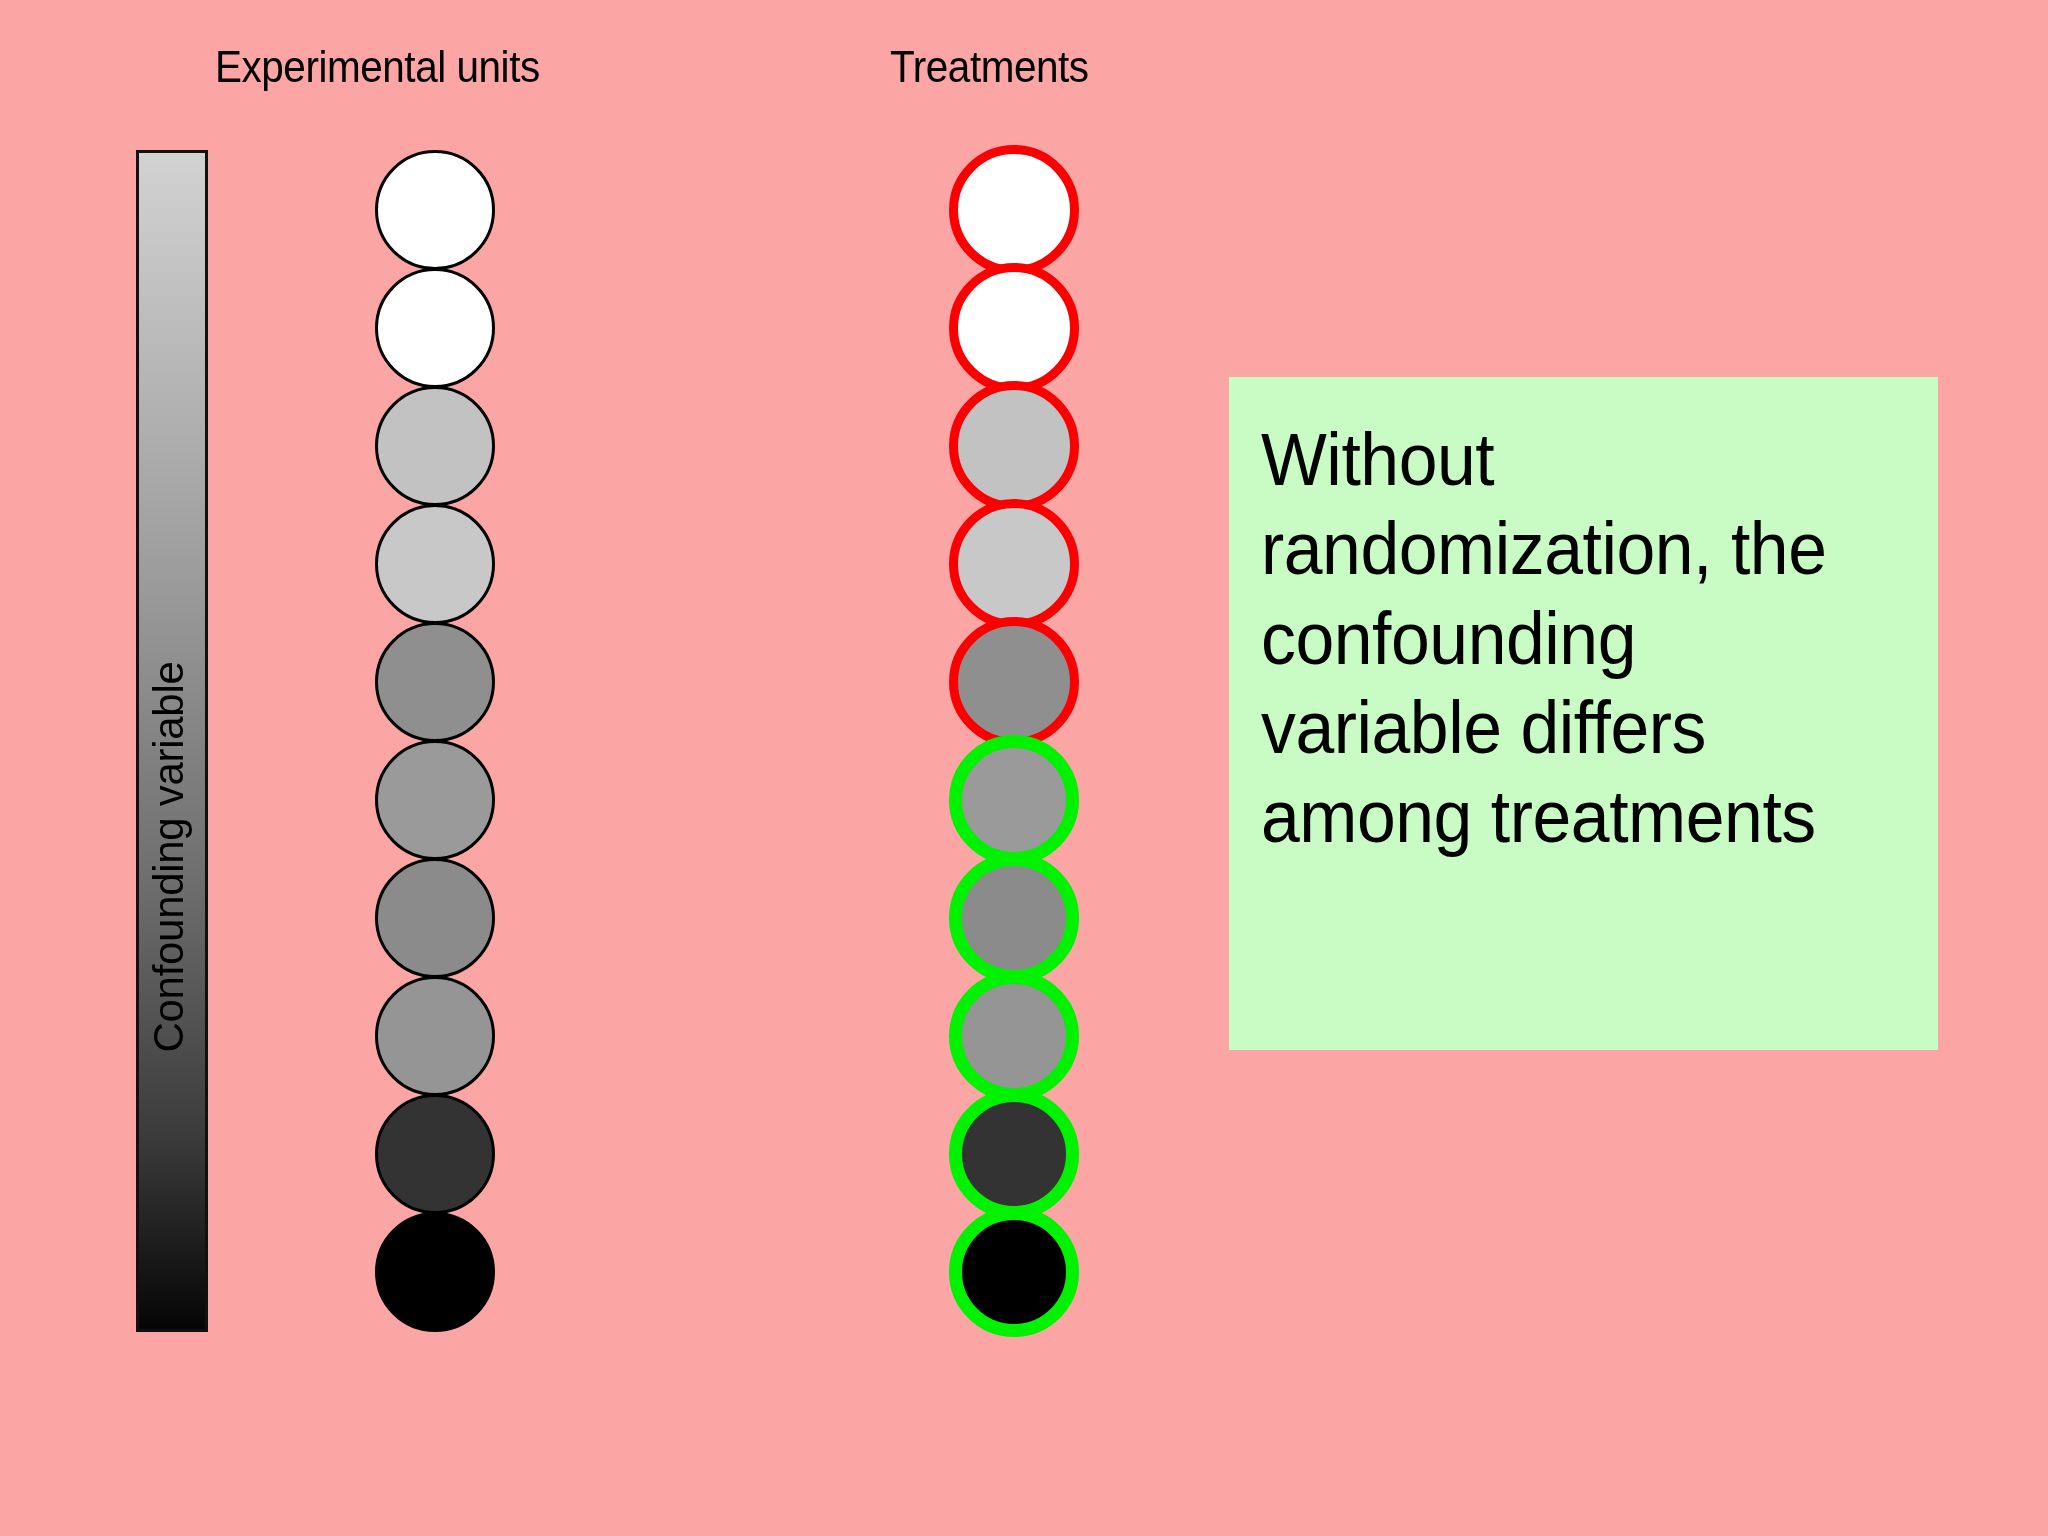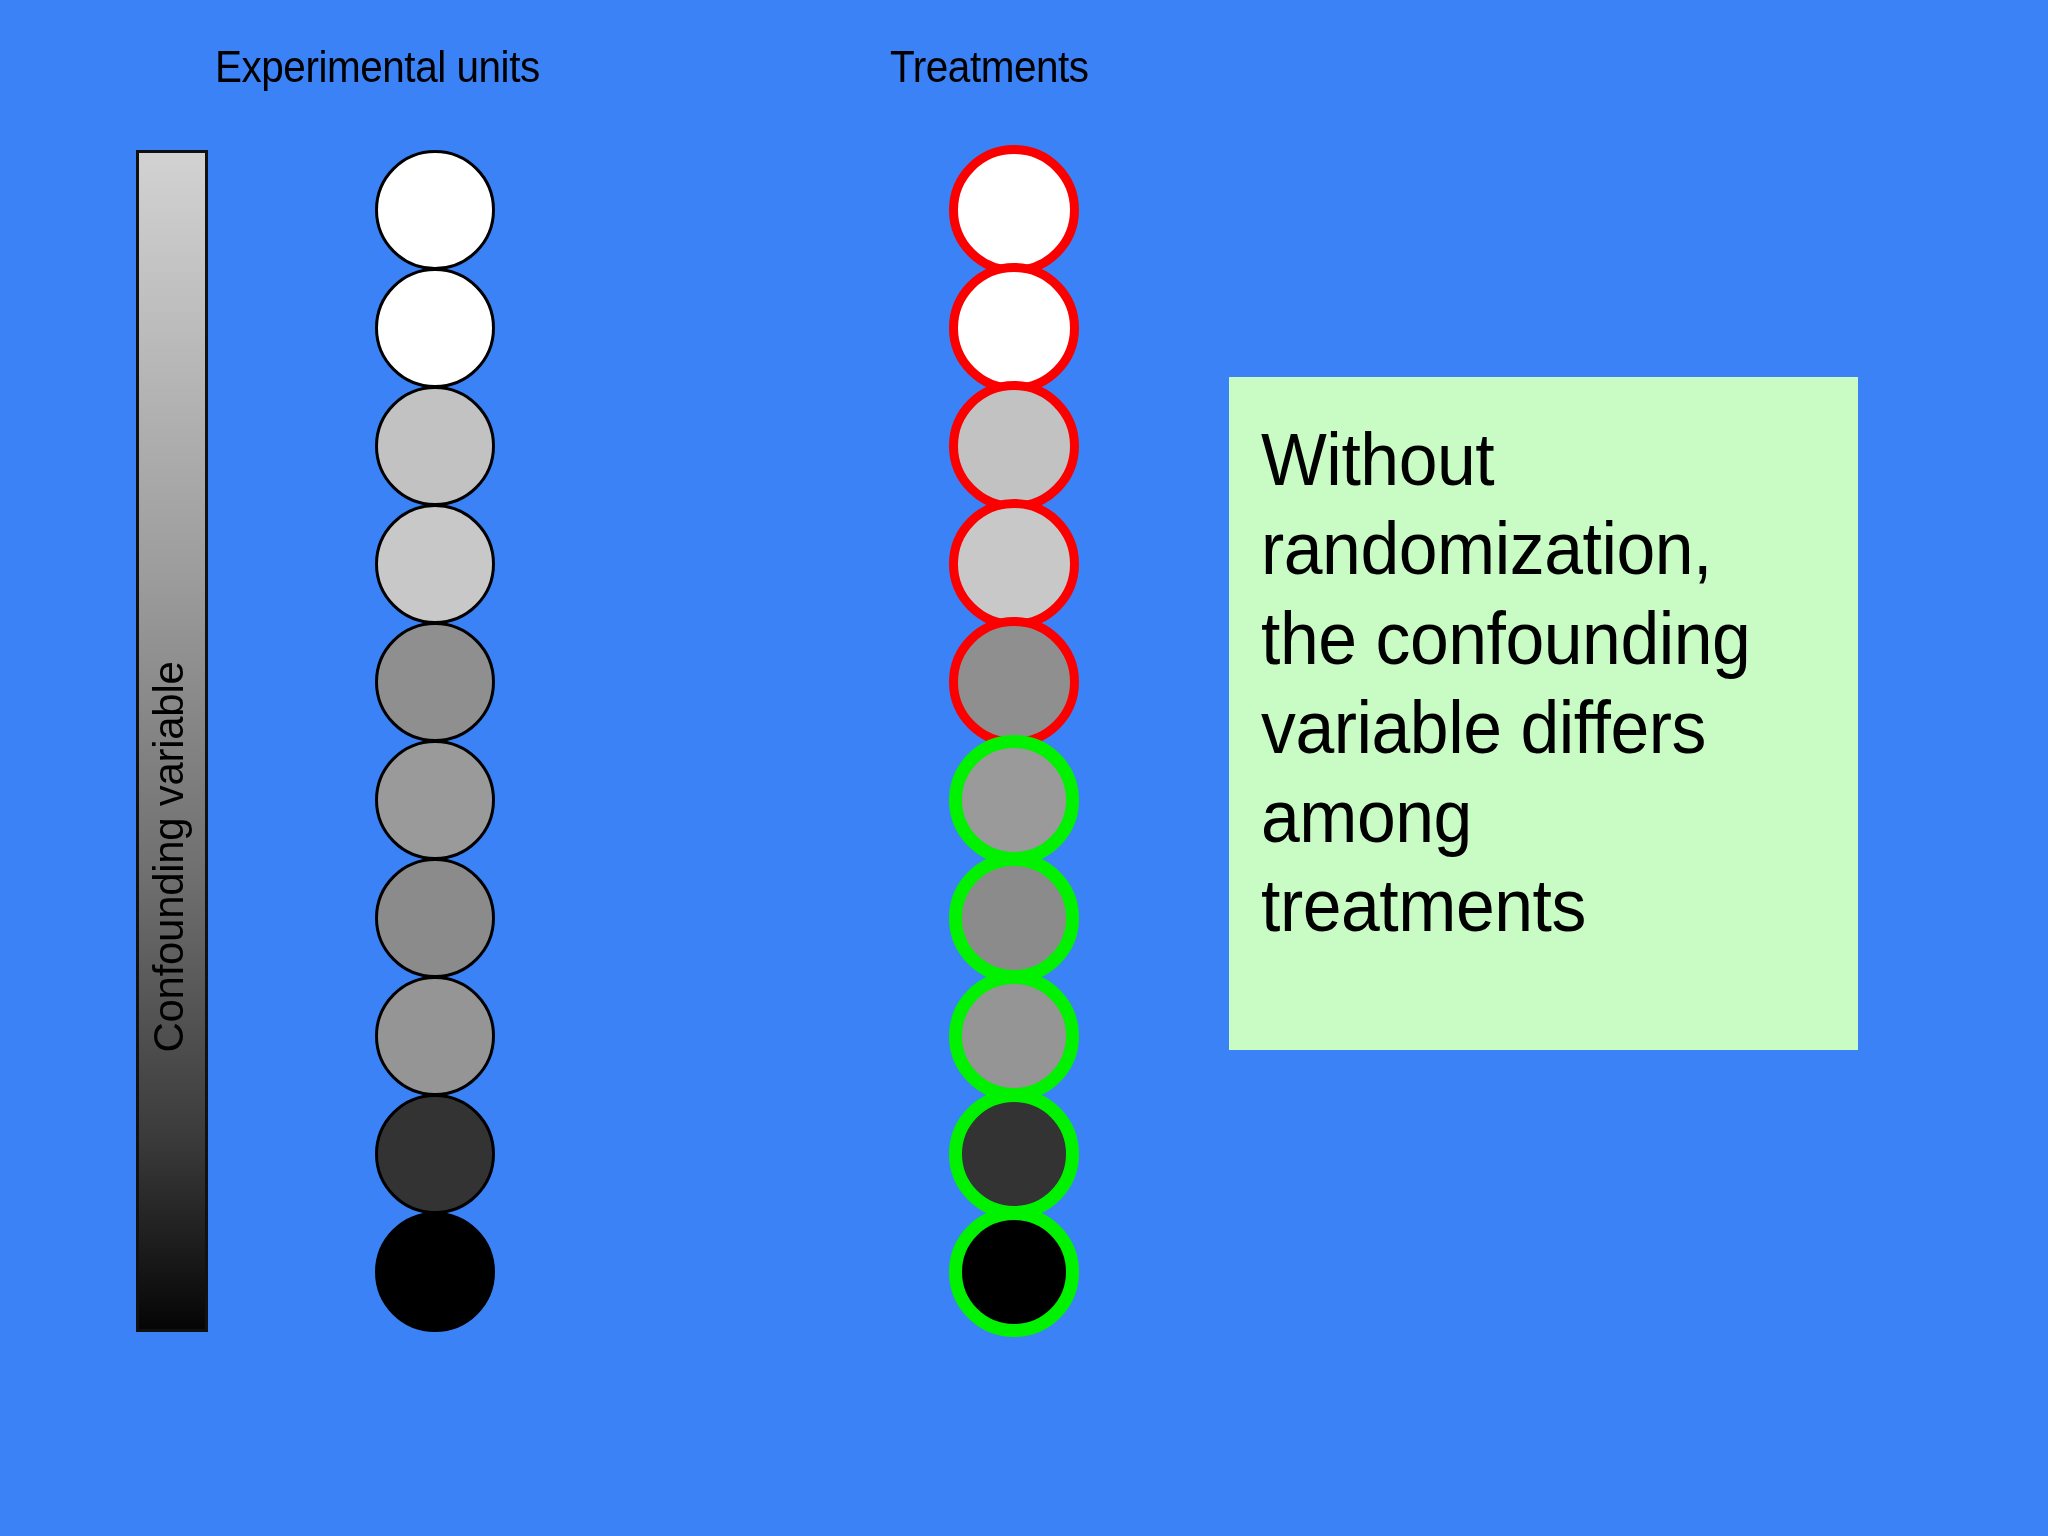--- a/index.html
+++ b/index.html
@@ -7,21 +7,21 @@
     padding: 0;
     background: #ffffff;
   }
   body {
     font-family: "Liberation Sans", sans-serif;
   }
   #canvas {
     position: relative;
     width: 2048px;
     height: 1536px;
-    background: #3b82f6;
+    background: #fca5a5;
     overflow: hidden;
   }
 
   
   .col-header {
     position: absolute;
     font-family: "Liberation Sans", sans-serif;
     font-size: 44px;
     font-weight: 400;
     color: #000000;
@@ -84,21 +84,21 @@
     left: 0;
   }
   .unit-circle.treat.red   { border: 9px solid #fb0000; }
   .unit-circle.treat.green { border: 13px solid #00f200; }
 
   
   #callout-box {
     position: absolute;
     left: 1229px;
     top: 377px;
-    width: 629px;
+    width: 709px;
     height: 673px;
     background: #c9fcc4;
     box-sizing: border-box;
     padding: 38px 30px 0 32px;
   }
   #callout-text {
     font-family: "Liberation Sans", sans-serif;
     font-size: 75px;
     line-height: 1.19;
     color: #000000;

